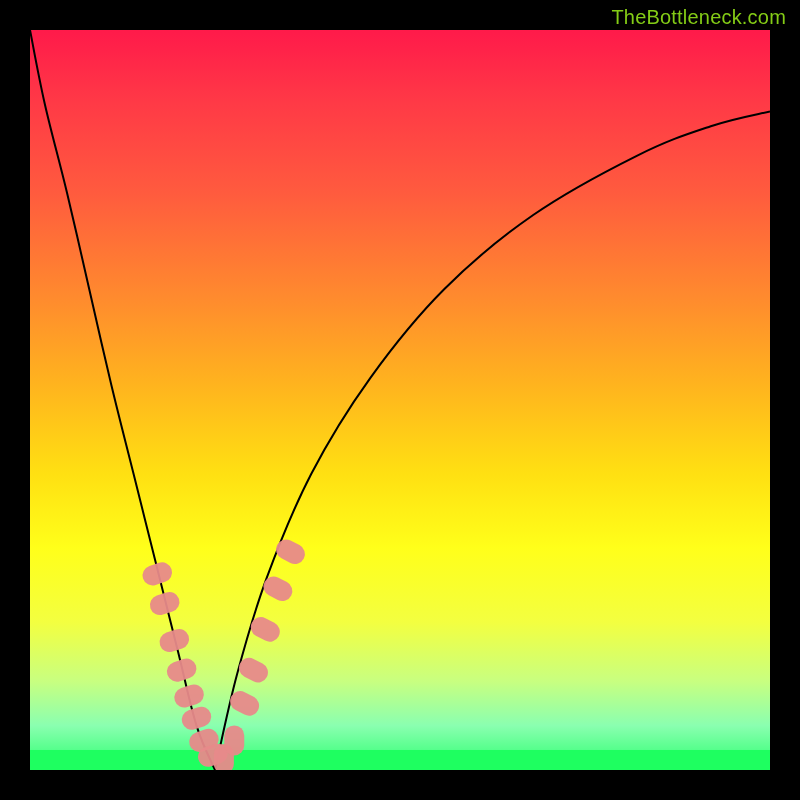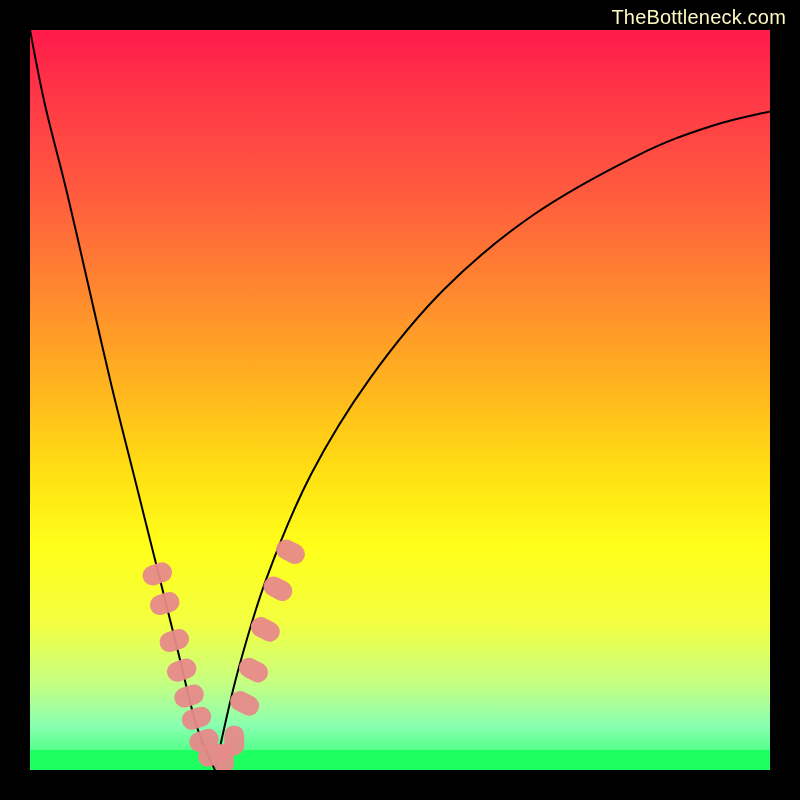--- a/index.html
+++ b/index.html
@@ -42,21 +42,21 @@
     left: 0;
     right: 0;
     bottom: 0;
     height: 20px;
     background: #1eff60;
   }
   .watermark {
     position: absolute;
     top: 6px;
     right: 14px;
-    color: #fef9c3;
+    color: #84cc16;
     font-size: 20px;
     letter-spacing: 0.2px;
     font-weight: 400;
   }
   svg.curve {
     position: absolute;
     inset: 0;
   }
 </style>
 </head>

